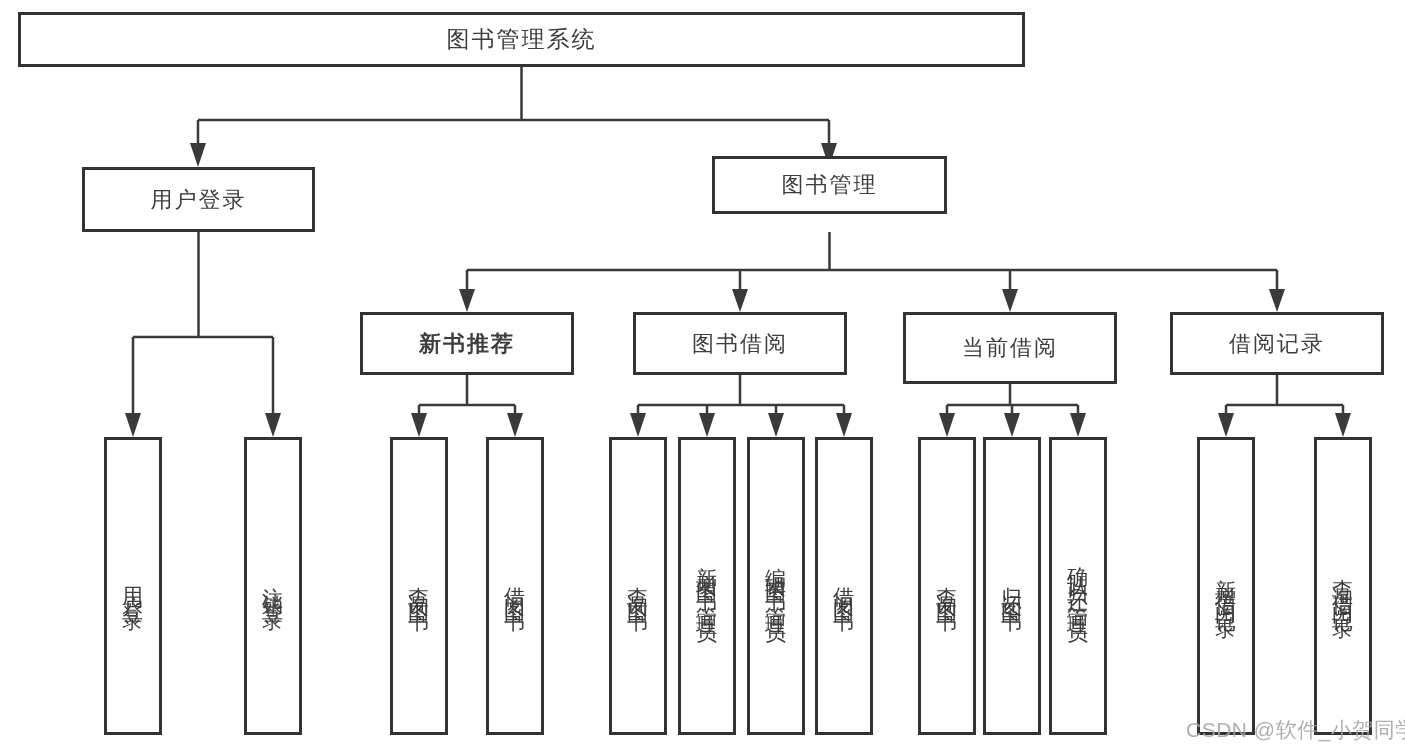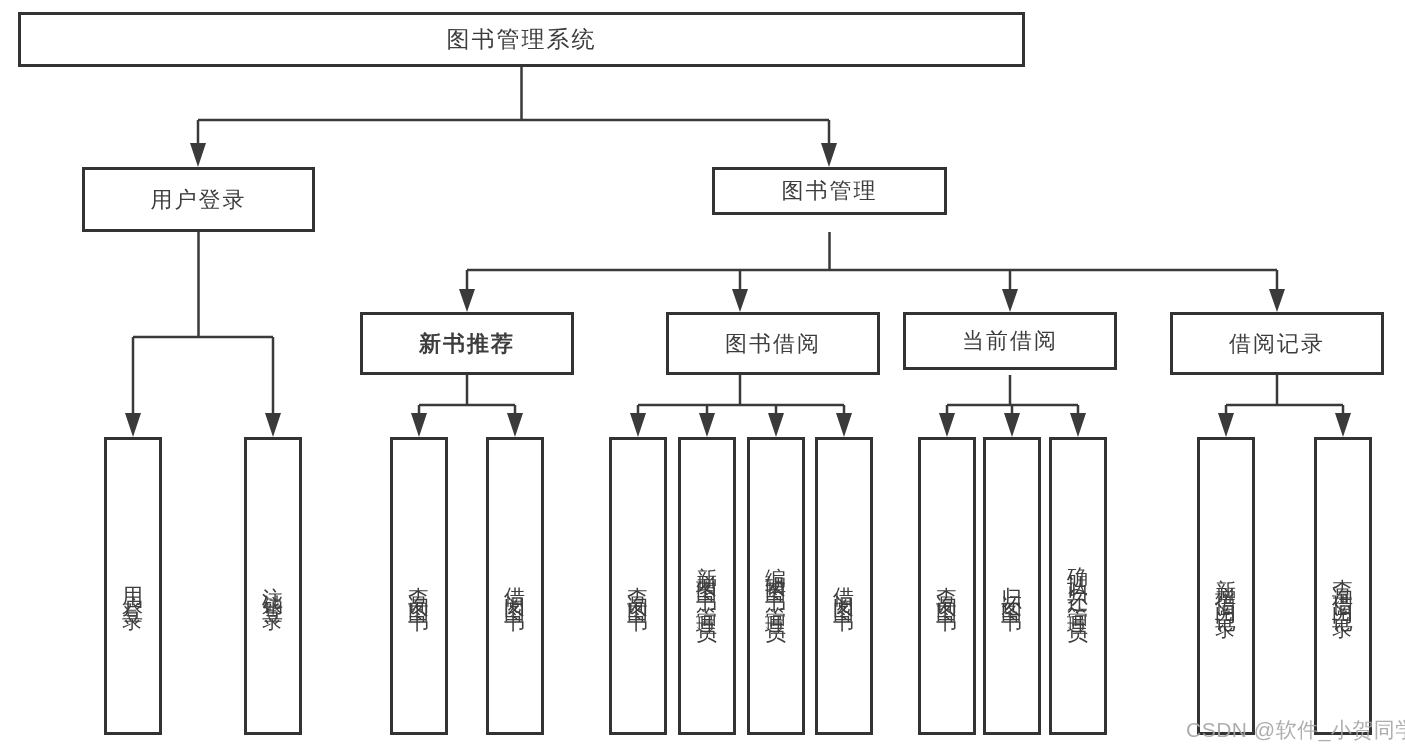--- a/index.html
+++ b/index.html
@@ -47,24 +47,24 @@
     writing-mode: vertical-rl;
     text-orientation: mixed;
     font-size: 21px;
     letter-spacing: 8px;
     line-height: 1;
     white-space: nowrap;
   }
   
   #node-root          { left: 18px;   top: 12px;  width: 1007px; height: 55px; }
   #node-user-login    { left: 82px;   top: 167px; width: 233px;  height: 65px; }
-  #node-book-mgmt     { left: 712px;  top: 167px; width: 235px;  height: 48px; }
+  #node-book-mgmt     { left: 712px;  top: 156px; width: 235px;  height: 58px; }
   #node-new-book      { left: 360px;  top: 312px; width: 214px;  height: 63px; font-weight: bold; }
-  #node-book-borrow   { left: 633px;  top: 312px; width: 214px;  height: 63px; margin-left: 33px; }
-  #node-cur-borrow    { left: 903px;  top: 312px; width: 214px;  height: 58px; }
+  #node-book-borrow   { left: 633px;  top: 312px; width: 214px;  height: 63px; }
+  #node-cur-borrow    { left: 903px;  top: 312px; width: 214px;  height: 72px; }
   #node-borrow-rec    { left: 1170px; top: 312px; width: 214px;  height: 63px; }
   #leaf-ul-login      { left: 104px;  }
   #leaf-ul-logout     { left: 244px;  }
   #leaf-nb-query      { left: 390px;  }
   #leaf-nb-borrow     { left: 486px;  }
   #leaf-bb-query      { left: 609px;  }
   #leaf-bb-add        { left: 678px;  }
   #leaf-bb-edit       { left: 747px;  }
   #leaf-bb-borrow     { left: 815px;  }
   #leaf-cb-query      { left: 918px;  }

